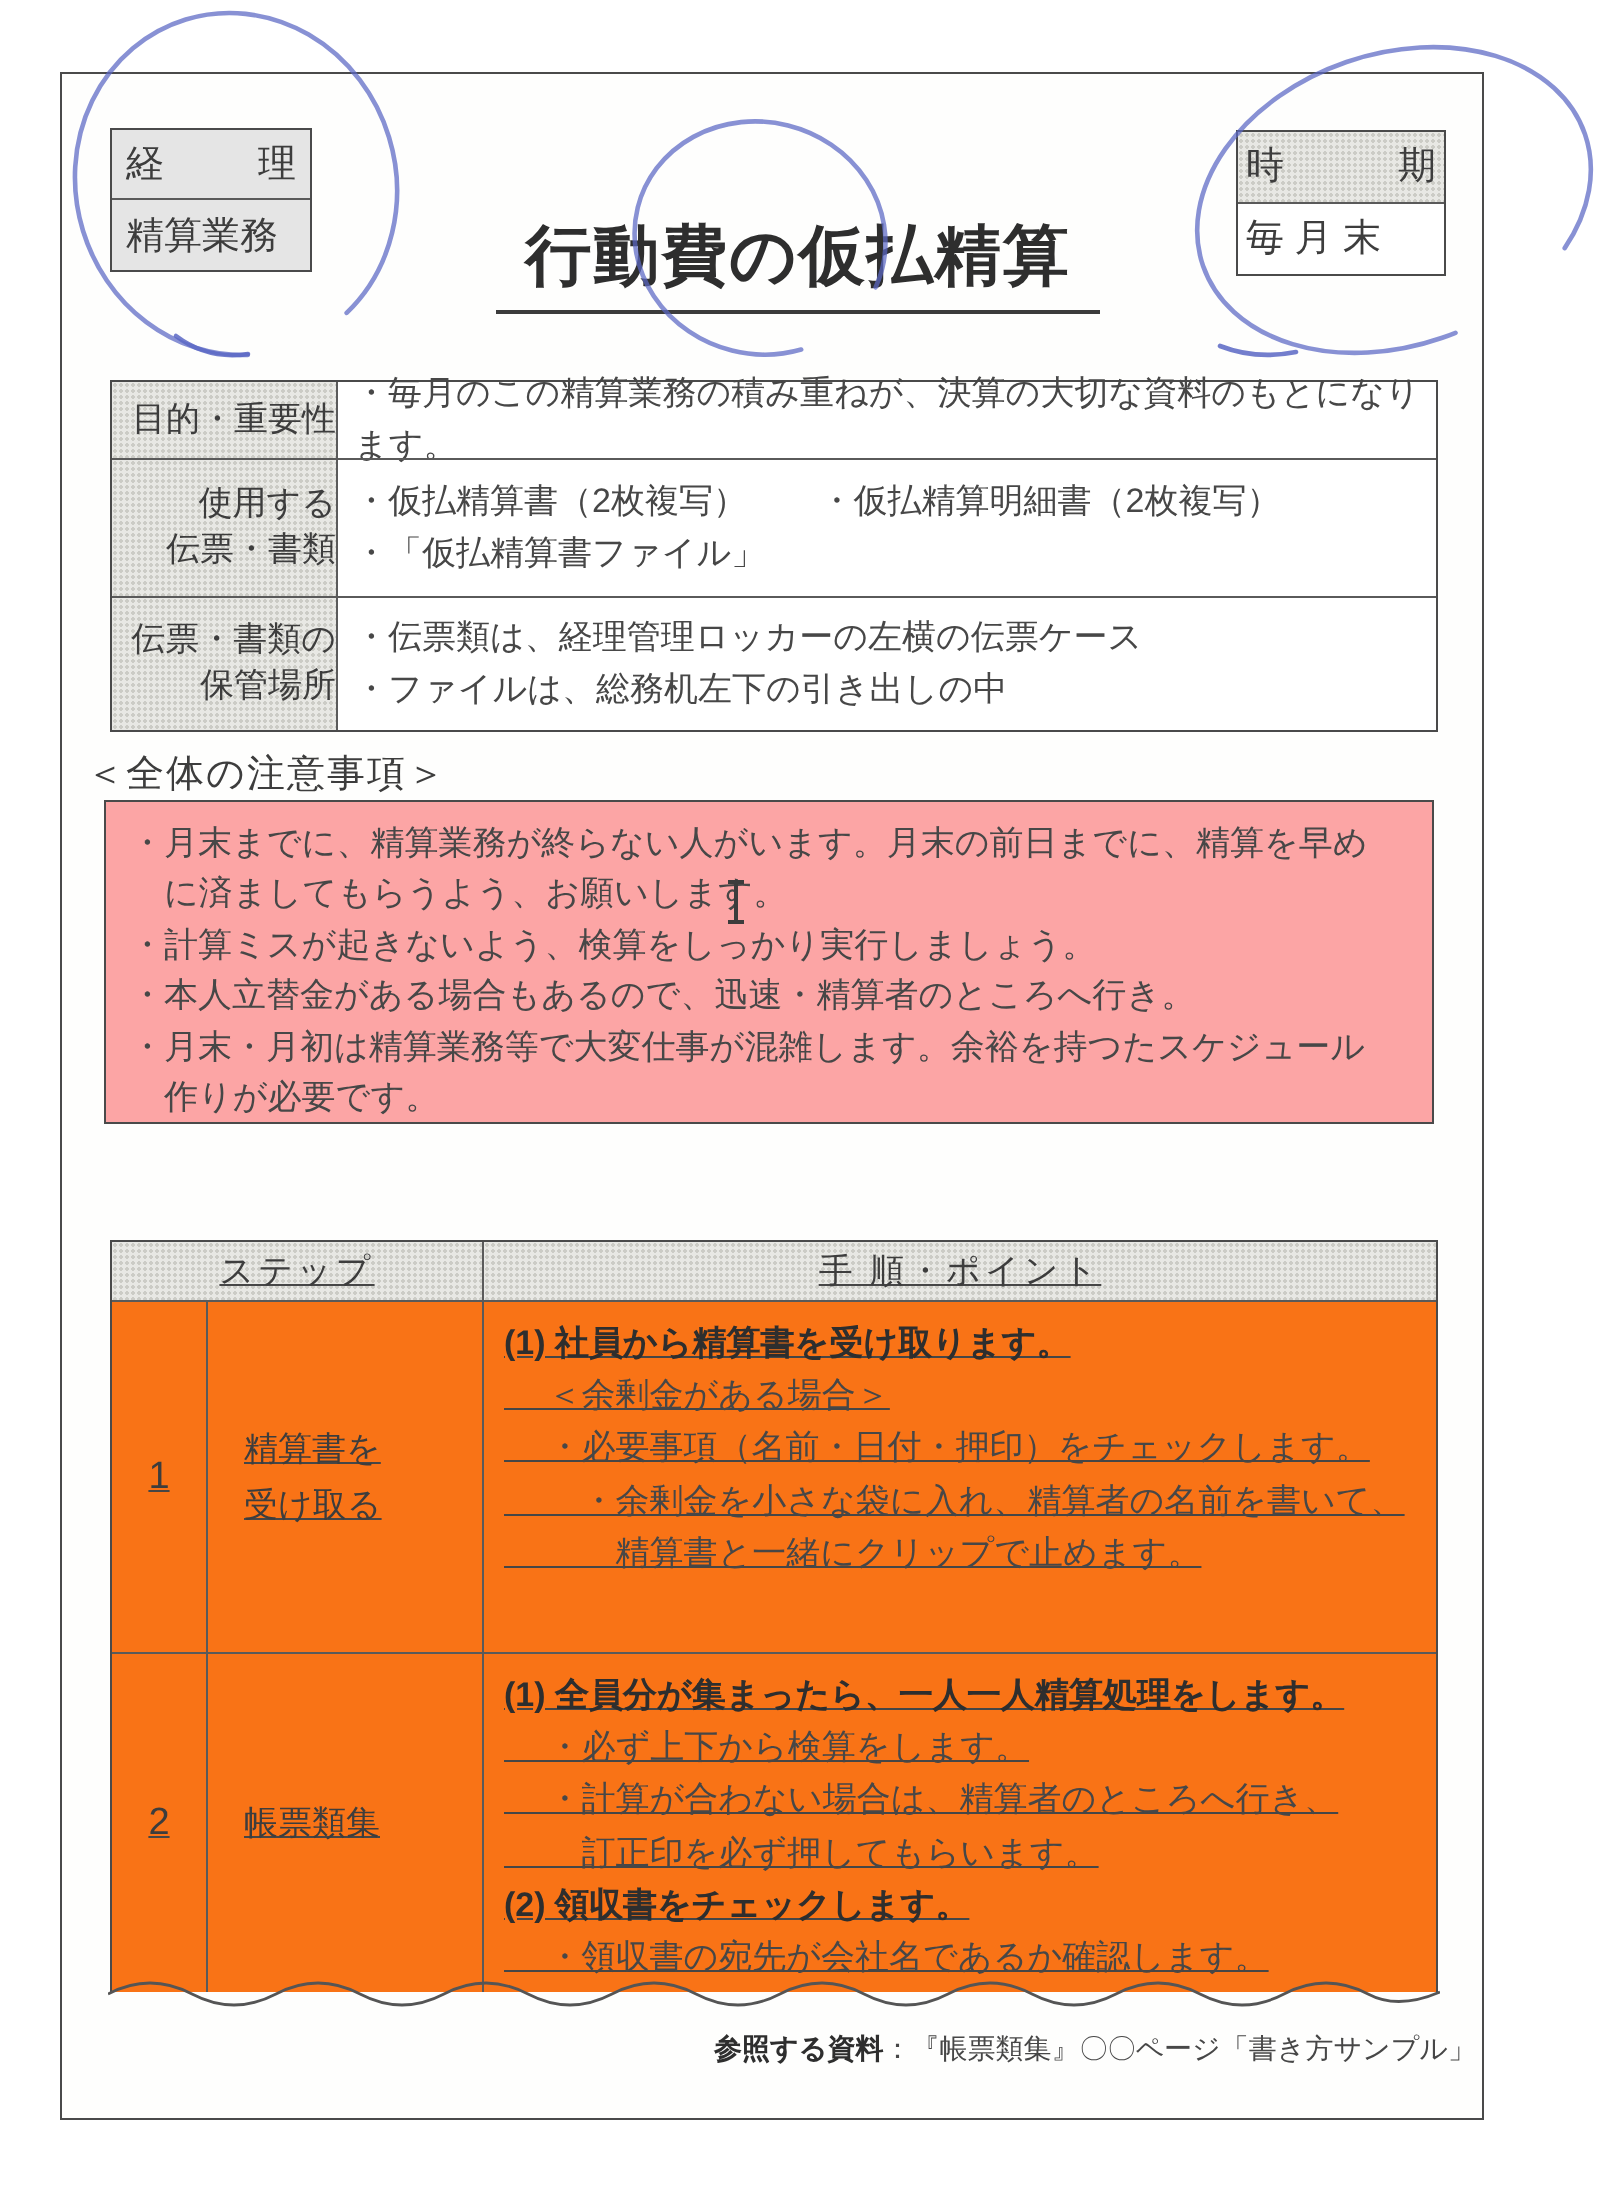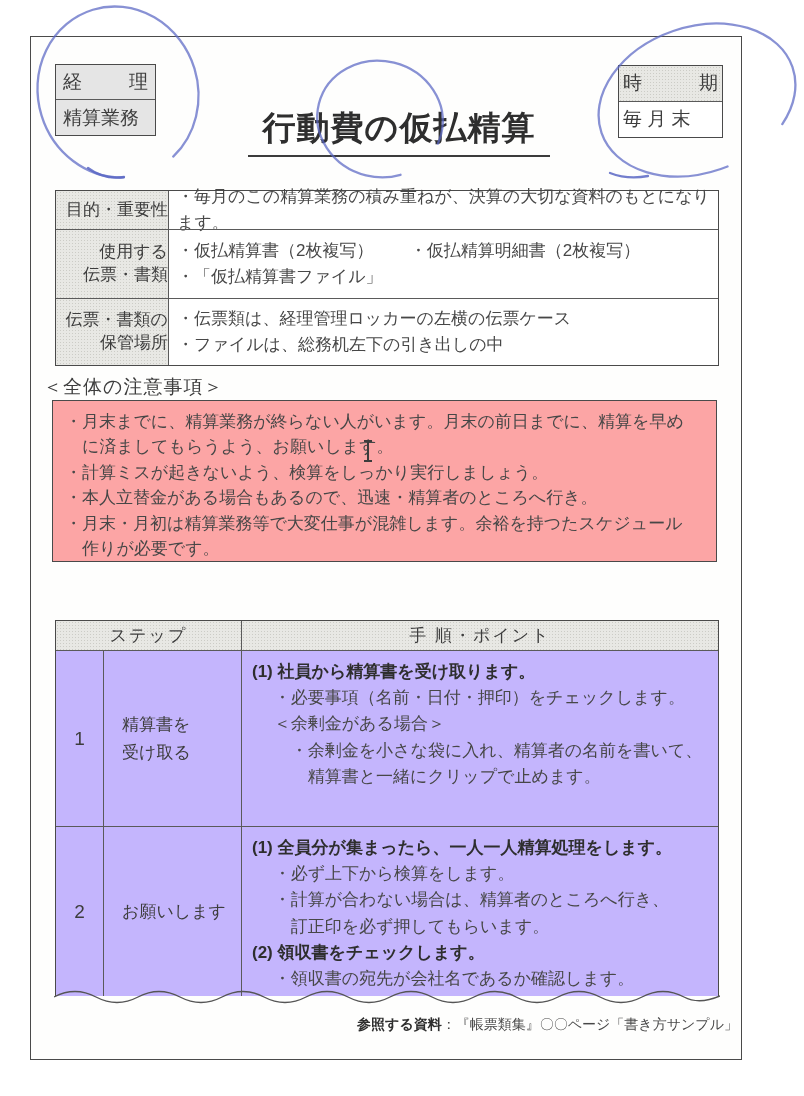--- a/index.html
+++ b/index.html
@@ -75,21 +75,21 @@
   .notes-heading{left:43px; top:374px; font-size:19px; color:#3d3d3d; letter-spacing:1px;}
   .notes-box{
     left:52px; top:400px; width:665px; height:162px;
     border:1.6px solid var(--border); background:#fca5a5;
     padding:8px 12px 0 12px; font-size:17px; line-height:25.4px; color:#474747;
     white-space:pre; overflow:hidden;
   }
   
   .steps-table{
     left:55px; top:620px; width:664px; height:376px;
-    border:1.6px solid var(--border); border-bottom:none; background:#c4b5fd;
+    border:1.6px solid var(--border); border-bottom:none; background:#f97316;text-decoration:underline;
   }
   .steps-head{
     display:grid; grid-template-columns:186px 1fr; height:30px;
     border-bottom:1.2px solid #5a5a5a; font-size:17px; color:#3d3d3d;
   }
   .steps-head .hc{display:flex; align-items:center; justify-content:center; letter-spacing:2px;}
   .steps-head .hc.first{border-right:1.2px solid #5a5a5a;}
   .steps-body{display:grid; grid-template-columns:48px 138px 1fr; grid-template-rows:176px 169px;}
   .steps-body .c{border-right:1.2px solid #5a5a5a;}
   .steps-body .rb{border-bottom:1.2px solid #5a5a5a;}
@@ -184,25 +184,25 @@
     <div class="hc first">ステップ</div>
     <div class="hc">手 順・ポイント</div>
   </div>
   <div class="steps-body">
 
     <div class="c rb step-num">1</div>
     <div class="c rb step-name">
       <div>精算書を</div>
       <div>受け取る</div>
     </div>
-    <div class="rb step-content"><div class="b">(1) 社員から精算書を受け取ります。</div><div>　 ・必要事項（名前・日付・押印）をチェックします。</div><div>　 ＜余剰金がある場合＞</div><div>　 　・余剰金を小さな袋に入れ、精算者の名前を書いて、</div><div>　 　　精算書と一緒にクリップで止めます。</div></div>
+    <div class="rb step-content"><div class="b">(1) 社員から精算書を受け取ります。</div><div>　 ＜余剰金がある場合＞</div><div>　 ・必要事項（名前・日付・押印）をチェックします。</div><div>　 　・余剰金を小さな袋に入れ、精算者の名前を書いて、</div><div>　 　　精算書と一緒にクリップで止めます。</div></div>
 
     <div class="c step-num">2</div>
     <div class="c step-name">
-      <div>お願いします</div>
+      <div>帳票類集</div>
     </div>
     <div class="step-content"><div class="b">(1) 全員分が集まったら、一人一人精算処理をします。</div><div>　 ・必ず上下から検算をします。</div><div>　 ・計算が合わない場合は、精算者のところへ行き、</div><div>　 　訂正印を必ず押してもらいます。</div><div class="b">(2) 領収書をチェックします。</div><div>　 ・領収書の宛先が会社名であるか確認します。</div></div>
   </div>
 </div>
 
 <svg class="abs wave-svg" viewBox="0 0 666 20" preserveAspectRatio="none">
   <path d="M0,10 Q21,-1 42,10 Q63,21 84,10 Q105,-1 126,10 Q147,21 168,10 Q189,-1 210,10 Q231,21 252,10 Q273,-1 294,10 Q315,21 336,10 Q357,-1 378,10 Q399,21 420,10 Q441,-1 462,10 Q483,21 504,10 Q525,-1 546,10 Q567,21 588,10 Q609,-1 630,10 Q645,18 666,9" style="fill:none; stroke:#555; stroke-width:1.4px;"></path>
 </svg>
 
 <div class="abs footer-ref">

